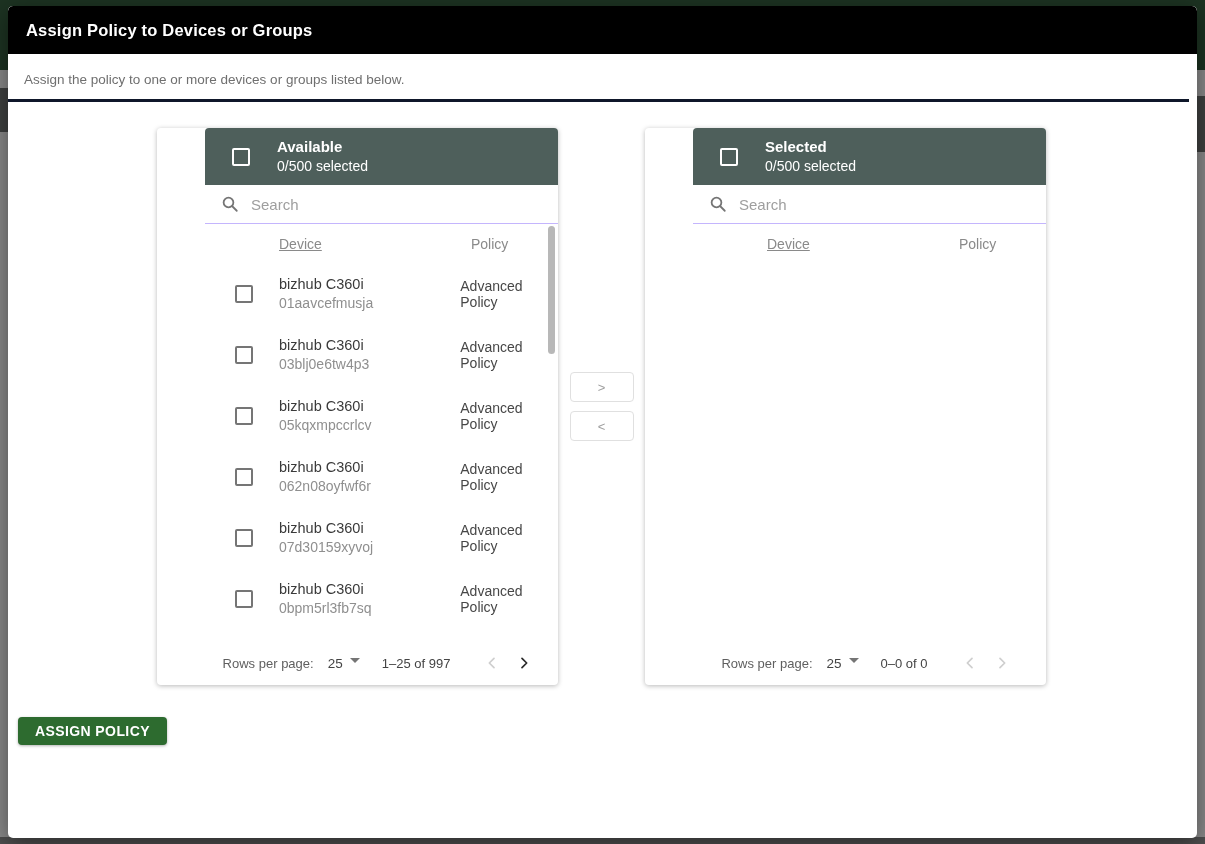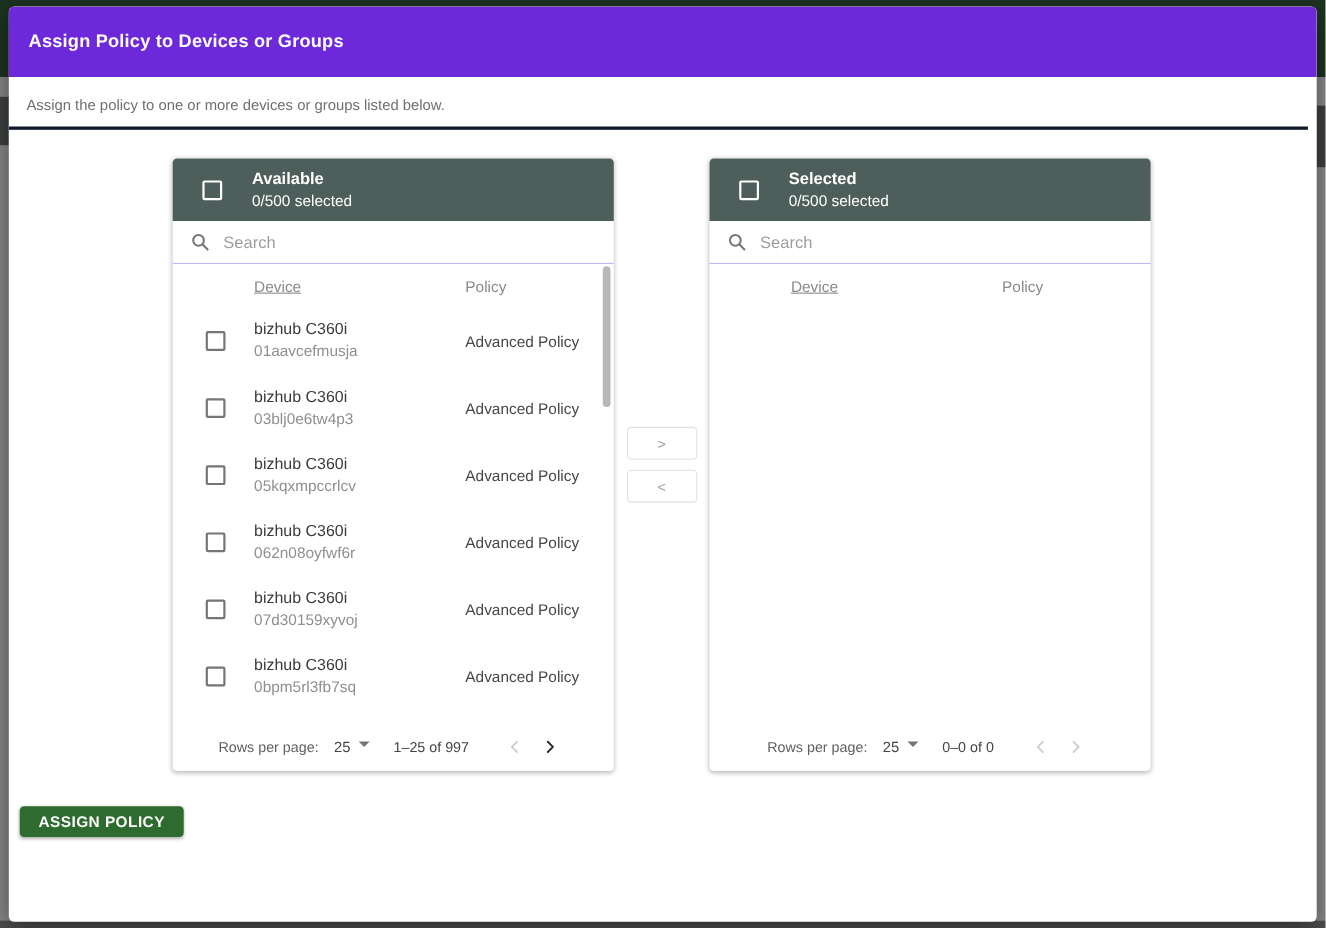--- a/index.html
+++ b/index.html
@@ -16,21 +16,21 @@
   .backdrop-block-right { position:absolute; right:0; top:96px; width:8px; height:56px; background:#3f4140; }
 
   
   .modal {
     position: absolute; left: 8px; top: 6px; width: 1189px; height: 832px;
     background: #ffffff; border-radius: 5px;
     box-shadow: 0 6px 24px rgba(0,0,0,0.45);
     overflow: hidden;
   }
   .modal-header {
-    height: 64px; background: #6d28d9; color: #ffffff;
+    height: 48px; background: #000000; color: #ffffff;
     display: flex; align-items: center; padding-left: 18px;
     font-size: 16.5px; font-weight: 600; letter-spacing: .2px;
     border-radius: 5px 5px 0 0;
   }
   .modal-body { position: relative; height: 771px; }
 
   .subtitle {
     padding: 18px 16px 12px 16px; color: #6f6f6f; font-size: 13.5px;
     border-bottom: 3px solid #0f172a; margin-right: 8px;
   }
@@ -46,20 +46,21 @@
     content: ""; position: absolute; left: 0; right: 0; bottom: 0;
     height: 2px; background: #4e5f5b;
   }
 
   
   .panels-row { display: flex; margin: 26px 0 0 149px; align-items: stretch; }
   .panel {
     width: 401px; height: 557px; background: #fff; border-radius: 4px;
     box-shadow: 0 1px 5px rgba(0,0,0,0.28); display: flex; flex-direction: column;
     position: relative;
+    padding-left: 48px;
   }
   .panel-header {
     height: 57px; background: #4e5f5b; color: #fff; border-radius: 4px 4px 0 0;
     display: flex; align-items: center; padding-left: 27px; flex: 0 0 auto;
   }
   .panel-header .cb {
     width: 18px; height: 18px; border: 2px solid #ffffff; border-radius: 2px;
     margin-right: 27px; cursor: pointer; flex: 0 0 auto; background: transparent;
   }
   .panel-header-titles { display: flex; flex-direction: column; line-height: 1.35; }

